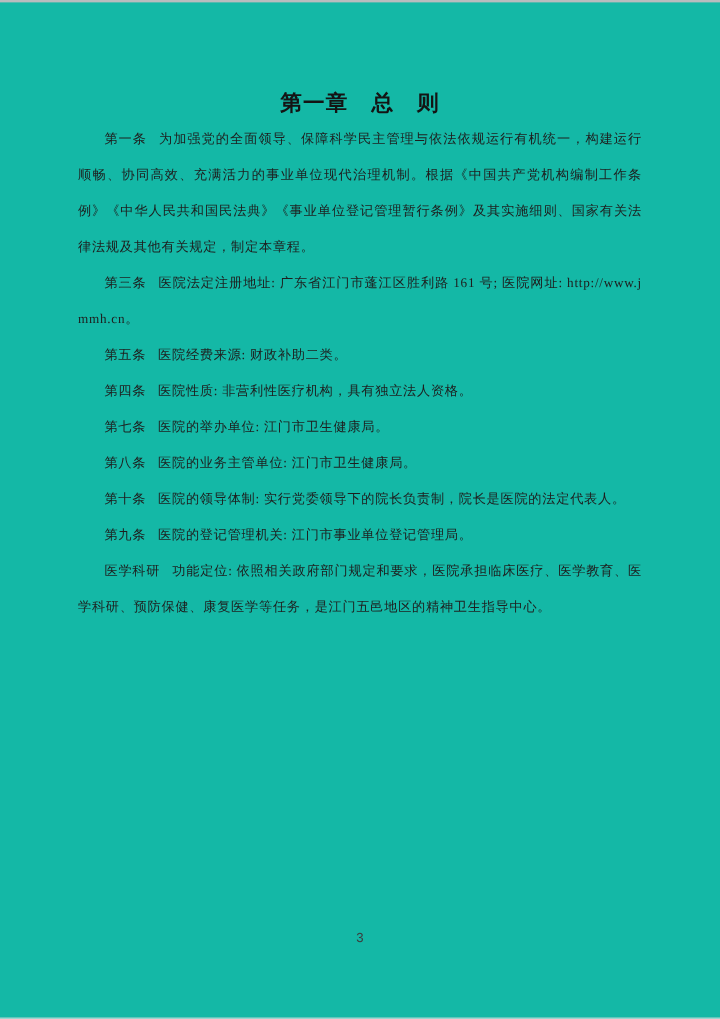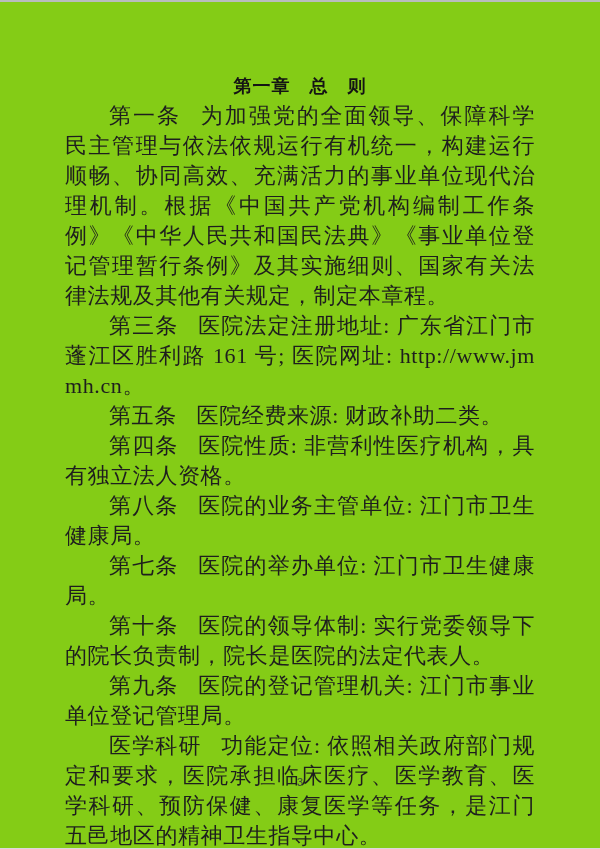--- a/index.html
+++ b/index.html
@@ -1,20 +1,20 @@
 <!DOCTYPE html>
 <html lang="zh"><head>
 <meta charset="utf-8">
 <style>
   html, body { margin: 0; padding: 0; background: #ffffff; }
   .page {
     position: relative;
     width: 600px;
     height: 849px;
-    background: #84cc16;
+    background: #14b8a6;
     overflow: hidden;
     font-family: "Liberation Serif", "DejaVu Serif", serif;
     color: #1e1e1e;
   }
   .edge-line-top {
     position: absolute; top: 0; left: 0; width: 100%; height: 2px;
     background: #b9bcbe;
   }
   .edge-line-bottom {
     position: absolute; bottom: 0; left: 0; width: 100%; height: 1px;
@@ -30,21 +30,21 @@
     margin: 0;
     font-size: 18px;
     line-height: 30px;
     font-weight: bold;
     text-align: center;
     letter-spacing: 1px;
     color: #141414;
   }
   .para {
     margin: 0;
-    font-size: 22px;
+    font-size: 11px;
     line-height: 30px;
     letter-spacing: 0.6px;
     text-align: justify;
     text-justify: inter-ideograph;
     text-indent: 2em;
     word-break: break-all;
   }
   .article-label { margin-right: 0.9em; }
   .page-number {
     position: absolute;
@@ -70,23 +70,23 @@
     <p class="para"><span class="article-label">第一条</span><span>为加强党的全面领导、保障科学民主管理与依法依规运行有机统一，构建运行顺畅、协同高效、充满活力的事业单位现代治理机制。根据《中国共产党机构编制工作条例》《中华人民共和国民法典》《事业单位登记管理暂行条例》及其实施细则、国家有关法律法规及其他有关规定，制定本章程。</span></p>
 
 
     <p class="para"><span class="article-label">第三条</span><span>医院法定注册地址: 广东省江门市蓬江区胜利路 161 号; 医院网址: http://www.jmmh.cn。</span></p>
 
     <p class="para"><span class="article-label">第五条</span><span>医院经费来源: 财政补助二类。</span></p>
 
     <p class="para"><span class="article-label">第四条</span><span>医院性质: 非营利性医疗机构，具有独立法人资格。</span></p>
 
 
+    <p class="para"><span class="article-label">第七条</span><span>医院的举办单位: 江门市卫生健康局。</span></p>
+
     <p class="para"><span class="article-label">第八条</span><span>医院的业务主管单位: 江门市卫生健康局。</span></p>
-
-    <p class="para"><span class="article-label">第七条</span><span>医院的举办单位: 江门市卫生健康局。</span></p>
 
     <p class="para"><span class="article-label">第十条</span><span>医院的领导体制: 实行党委领导下的院长负责制，院长是医院的法定代表人。</span></p>
 
     <p class="para"><span class="article-label">第九条</span><span>医院的登记管理机关: 江门市事业单位登记管理局。</span></p>
 
     <p class="para"><span class="article-label">医学科研</span><span>功能定位: 依照相关政府部门规定和要求，医院承担临床医疗、医学教育、医学科研、预防保健、康复医学等任务，是江门五邑地区的精神卫生指导中心。</span></p>
   </div>
 
   <div class="page-number">3</div>
 

